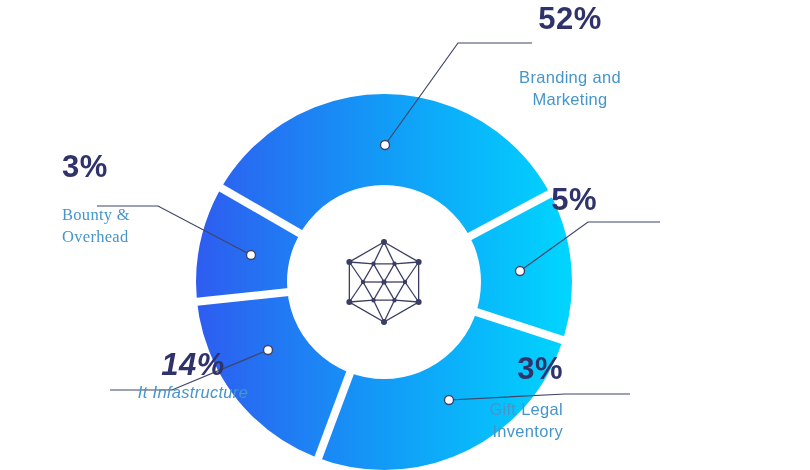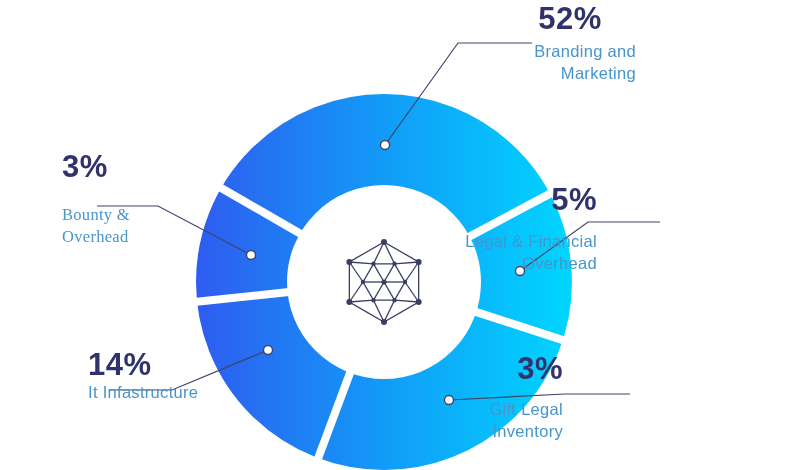--- a/index.html
+++ b/index.html
@@ -20,26 +20,26 @@
     line-height:1.1;
   }
   .seg-label{
     font-size:16.5px;
     font-weight:400;
     color:#4695cb;
     line-height:1.3;
     letter-spacing:0.3px;
   }
   .c0{left:480px;top:2px;width:180px;text-align:center;}
-  .c0 .seg-label{max-width:132px;margin:5px auto 0;text-align:right;}
+  .c0 .seg-label{max-width:132px;margin:31px auto 0;}
   .c1{right:63px;top:183px;width:175px;text-align:right;}
   .c1 .seg-label{margin-top:14px;}
   .c2{right:97px;top:352px;width:130px;text-align:right;}
   .c2 .seg-label{margin-top:13px;}
-  .c3{left:88px;top:348px;width:210px;text-align:left;}
+  .c3{left:88px;top:348px;width:210px;text-align:center;font-style:italic;}
   .c3 .seg-label{}
   .c4{left:62px;top:150px;width:130px;text-align:left;}
   .c4 .seg-label{max-width:90px;margin-top:20px;font-family:Liberation Serif, serif;}
 </style>
 </head>
 <body>
 
 <div class="canvas">
   <svg id="donut-svg" width="810" height="470" viewBox="0 0 810 470">
       <defs>
@@ -102,21 +102,20 @@
       <circle cx="251" cy="255" r="4.5" fill="#ffffff" stroke="#3f4468" stroke-width="1.4"></circle>
     </svg>
 
   <div class="callout c0">
     <div class="pct">52%</div>
     <div class="seg-label">Branding and Marketing</div>
   </div>
 
   <div class="callout c1">
     <div class="pct">5%</div>
-    <div class="seg-label">Legal &amp; Financial Overhead</div>
   </div>
 
   <div class="callout c2">
     <div class="pct">3%</div>
     <div class="seg-label">Gift Legal Inventory</div>
   </div>
 
   <div class="callout c3">
     <div class="pct">14%</div>
     <div class="seg-label">It Infastructure</div>

